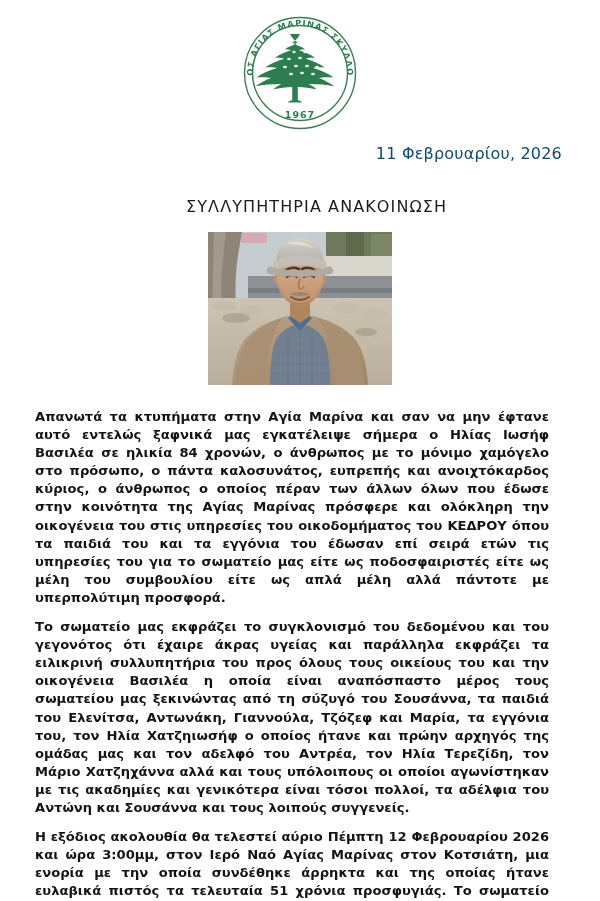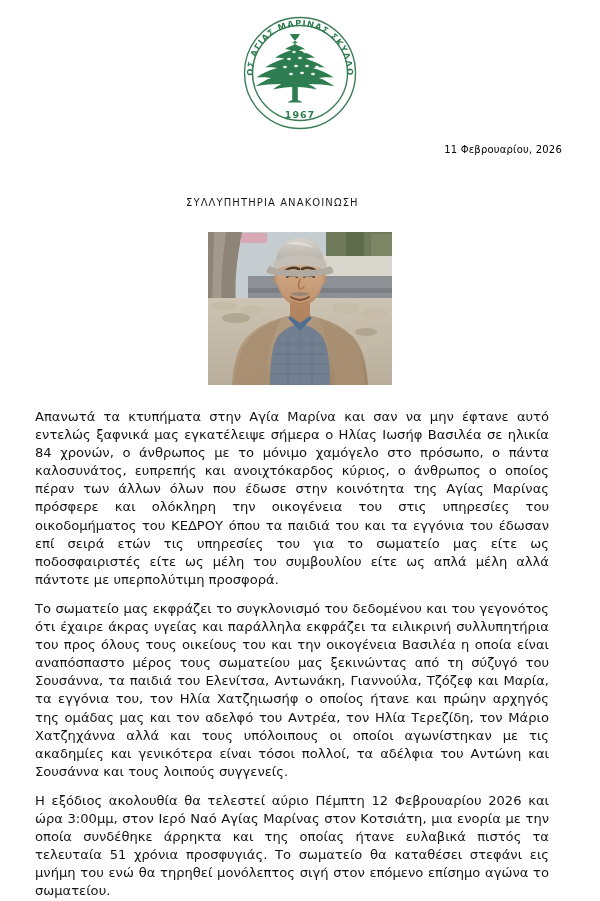--- a/index.html
+++ b/index.html
@@ -39,32 +39,32 @@
     width: 122px;
     height: 122px;
   }
   .crest svg { display: block; }
 
   
   .date-line {
     position: absolute;
     top: 144px;
     right: 38px;
-    font-size: 10px;
+    font-size: 16px;
     letter-spacing: .2px;
-    color: #000000;
+    color: #0c4a6e;
     white-space: nowrap;
   }
 
   
   .doc-title {
     position: absolute;
     top: 197px;
     left: 186px;
-    font-size: 10px;
+    font-size: 16px;
     letter-spacing: 1.1px;
     color: #1b1b1b;
     white-space: nowrap;
   }
 
   
   .photo-wrap {
     position: absolute;
     top: 232px;
     left: 208px;
@@ -87,20 +87,21 @@
     left: 35px;
     width: 530px;
   }
   .para {
     margin: 0 16px 11px 0;
     font-size: 13.1px;
     line-height: 18.1px;
     text-align: justify;
     text-justify: inter-word;
     color: #141414;
+    font-weight: bold;
   }
   .para:last-child { margin-bottom: 0; }
   .closing {
     margin-top: 12px;
   }
 </style>
 </head>
 <body>
 
 <div class="page">

